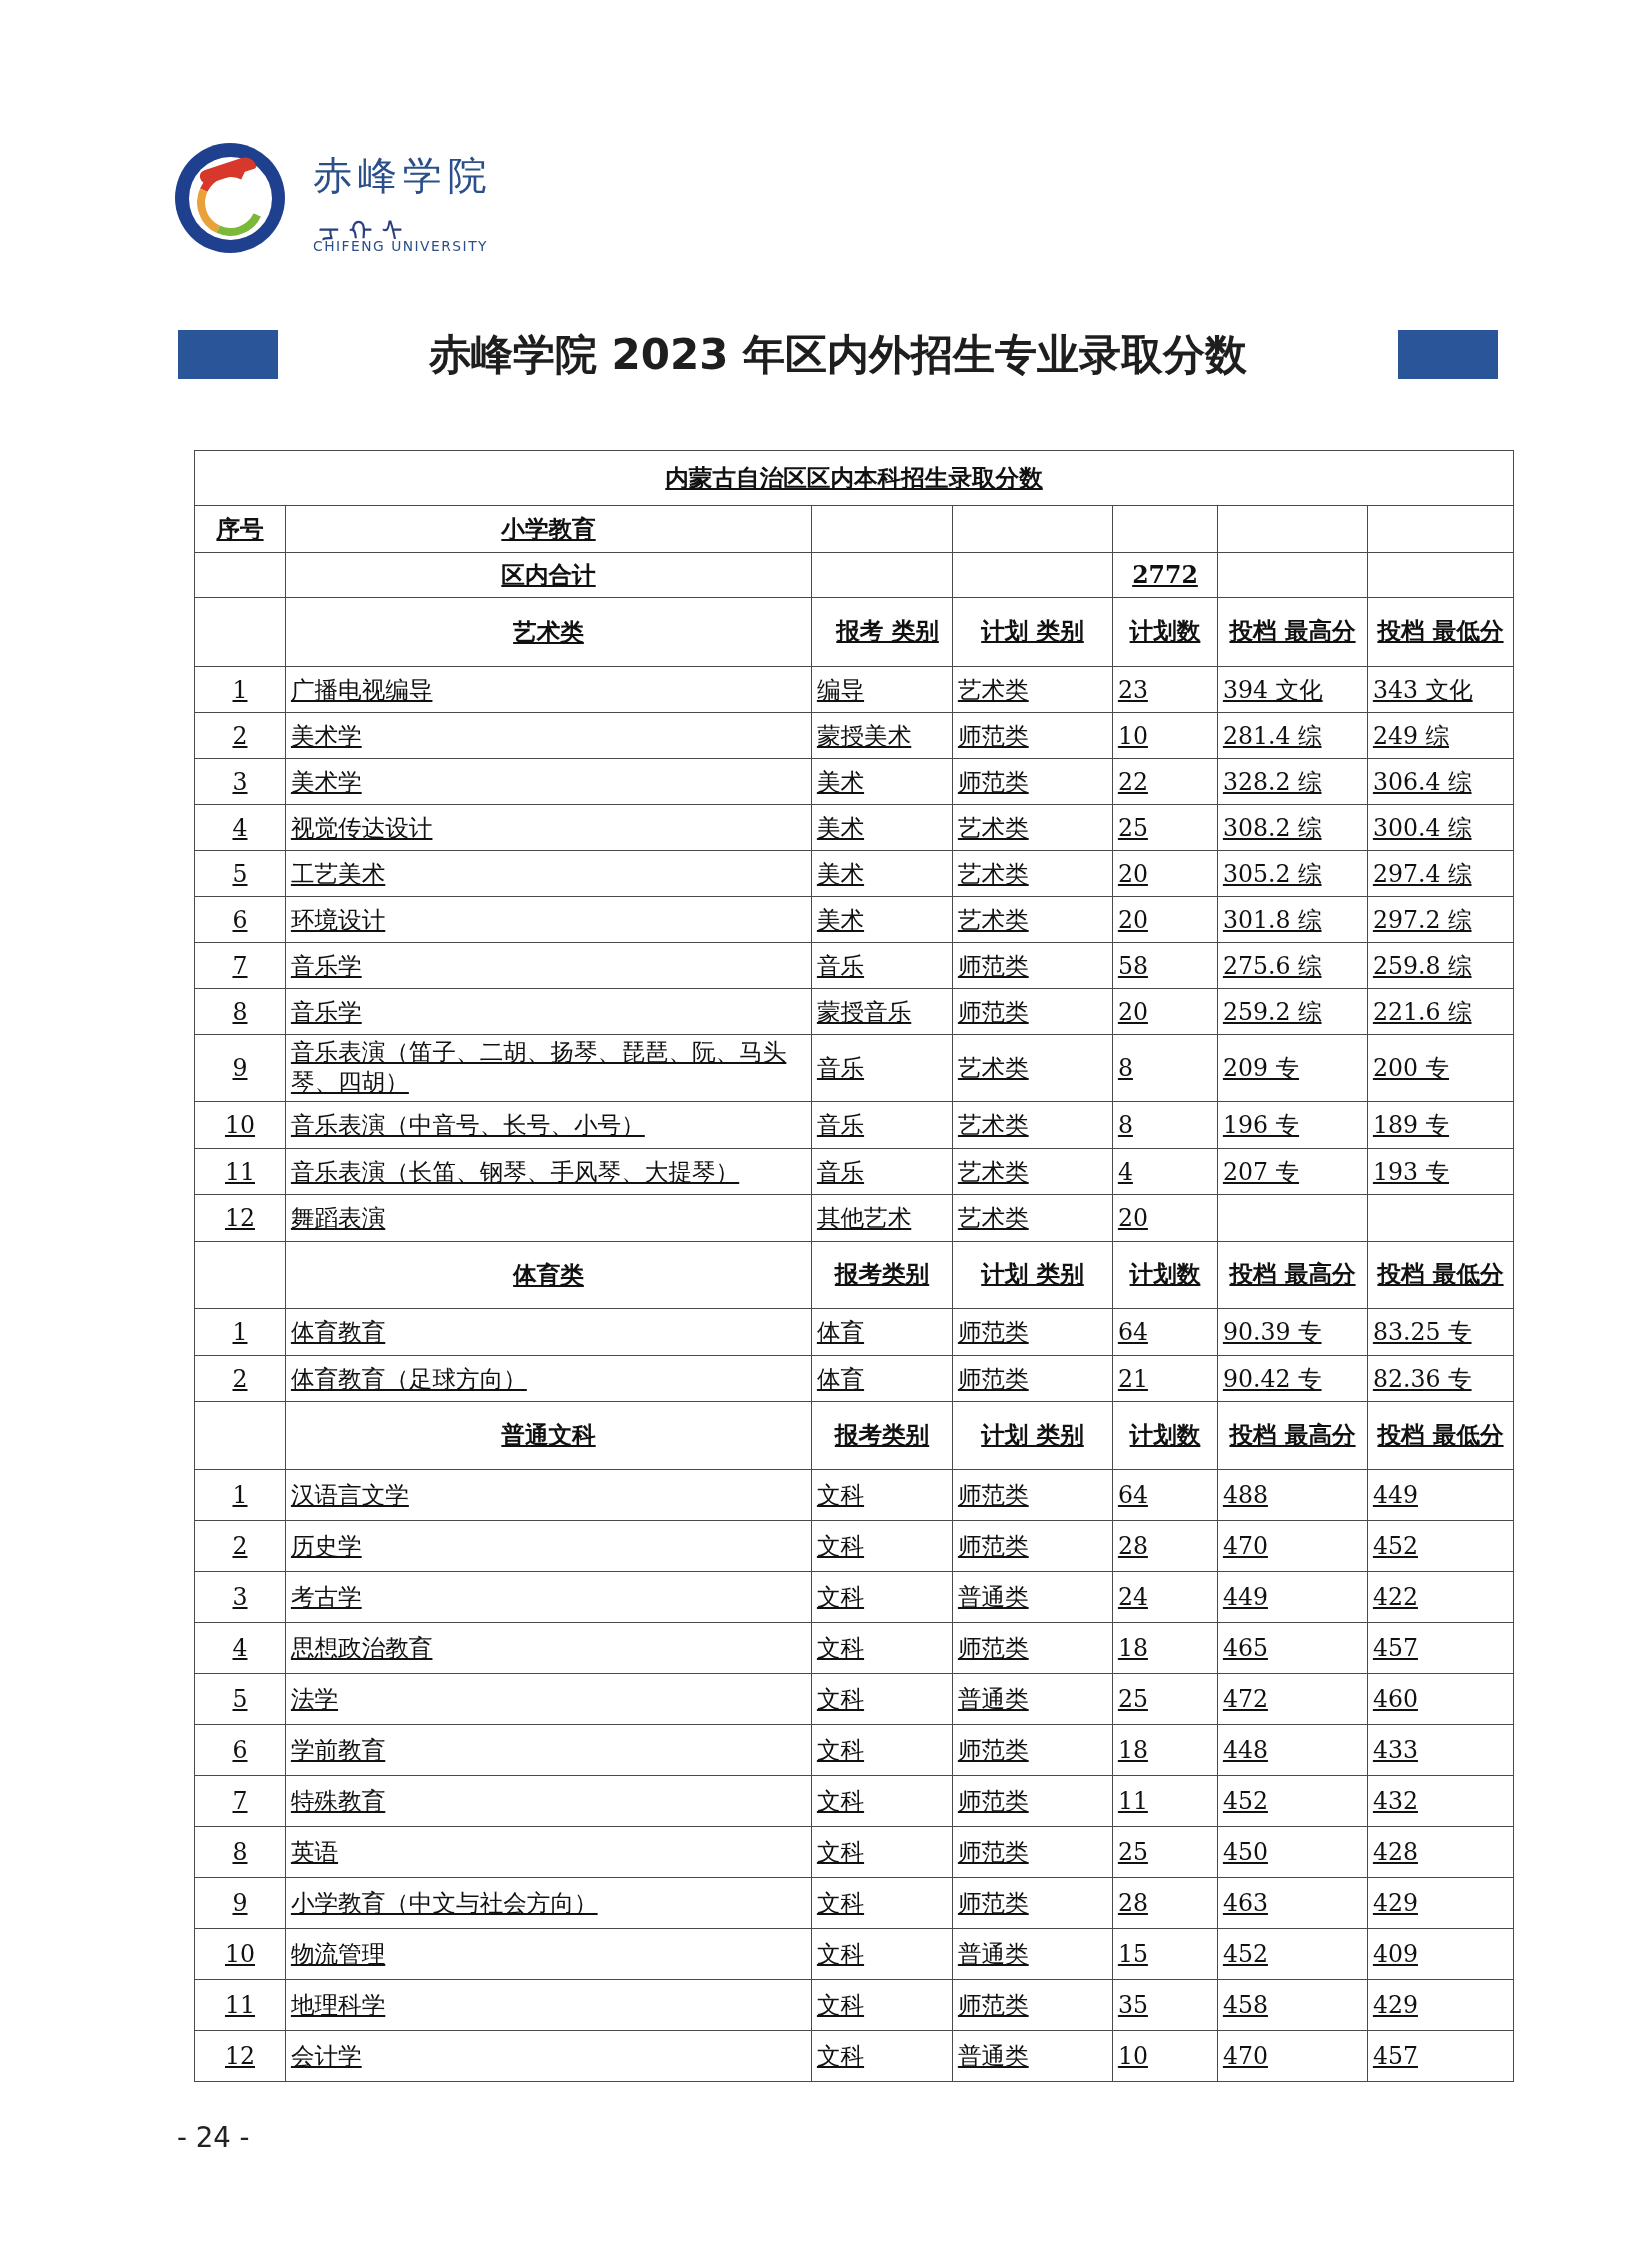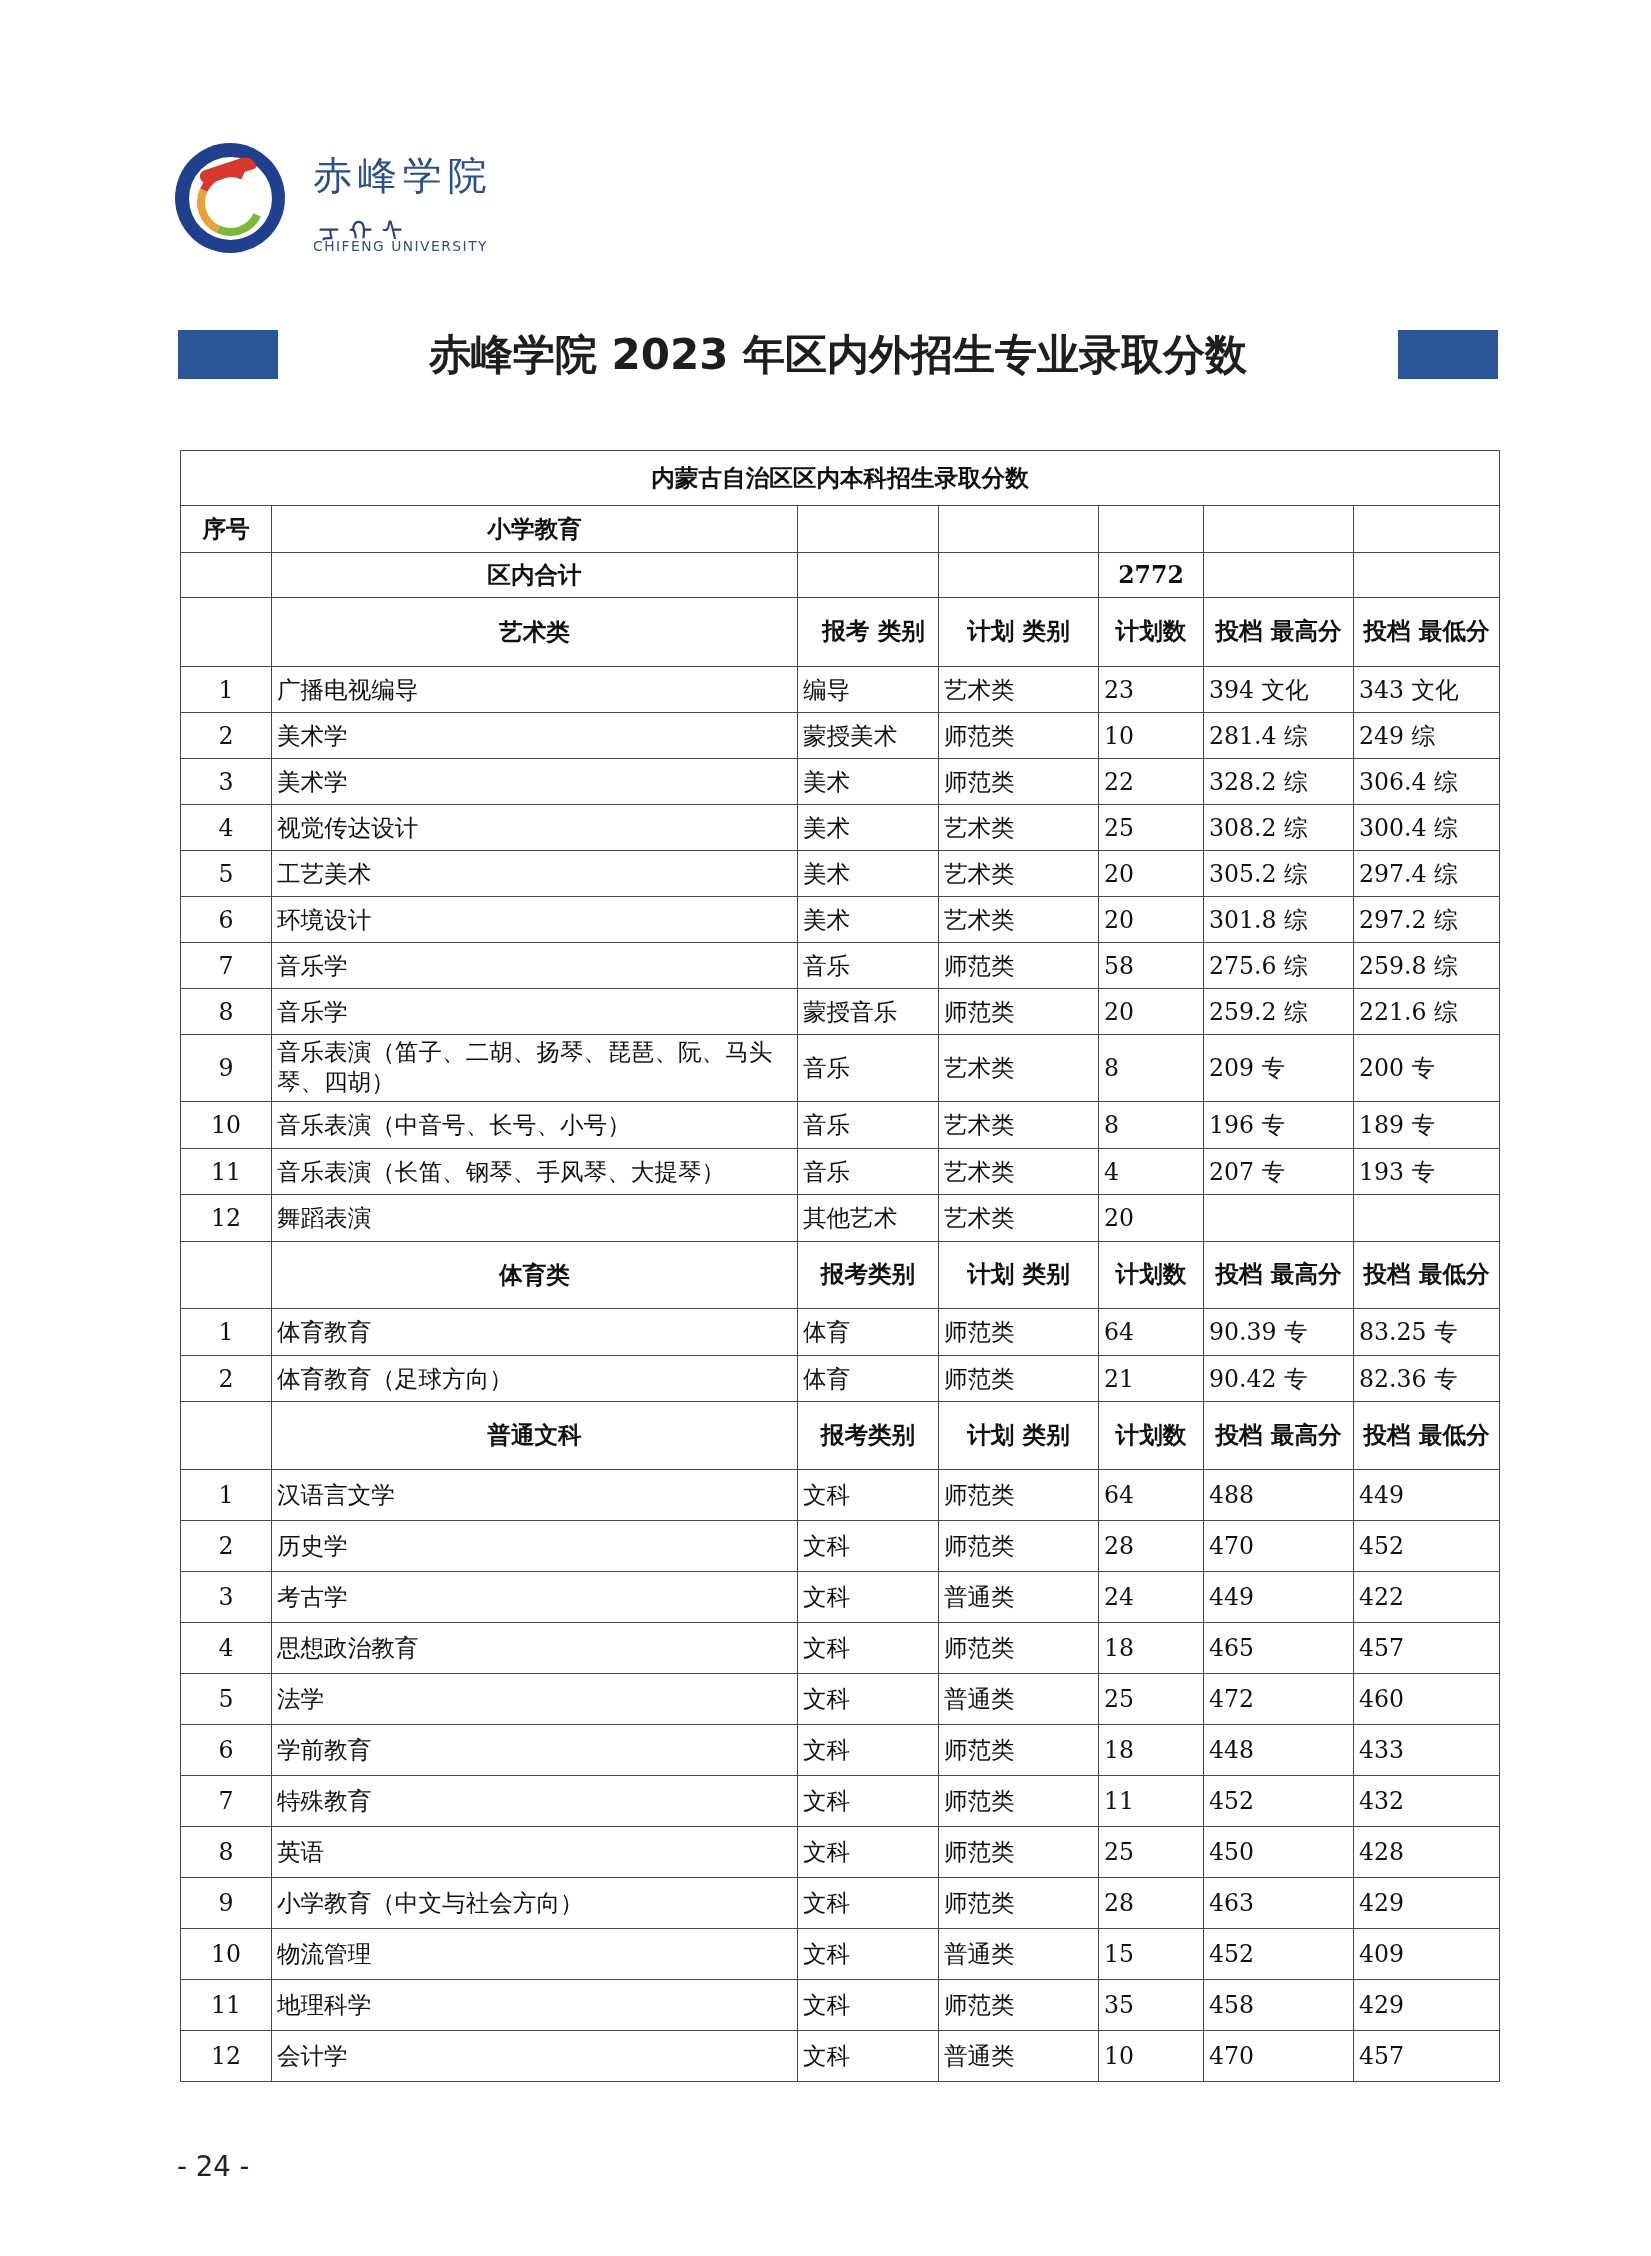--- a/index.html
+++ b/index.html
@@ -13,29 +13,29 @@
   .logo-flame { position:absolute; left:23.6px; top:19.7px; width:57px; height:13.8px; background:#d8372b; border-radius:9.9px 17.7px 3.9px 9.9px; transform:rotate(-18deg); }
   .logo-text-cn { position:absolute; left:138px; top:7.9px; font-family:"DejaVu Serif", serif; font-size:39px; letter-spacing:5.9px; color:#2a4f8a; }
   .logo-text-mn { position:absolute; left:143px; top:59px; font-size:28px; color:#2a3f80; letter-spacing:33px; font-family:"DejaVu Serif", serif; }
   .logo-text-en { position:absolute; left:138px; top:97px; font-family:"DejaVu Sans", sans-serif; font-size:13.8px; letter-spacing:1.5px; color:#2a4f8a; }
 
   .title-bar { position:absolute; left:178px; top:330px; width:1320px; height:49px; }
   .blue-block { position:absolute; top:0; width:100px; height:49px; background:#2a5599; }
   .blue-left { left:0; } .blue-right { right:0; }
   .page-title { position:absolute; left:100px; right:100px; top:0; height:49px; line-height:49px; text-align:center; font-family:"DejaVu Sans", sans-serif; font-size:42px; font-weight:bold; color:#1e1e1e; letter-spacing:0px; }
 
-  table.scores { position:absolute; left:180px; top:450px; width:1318px; border-collapse:collapse; table-layout:fixed; }
+  table.scores { position:absolute; left:194px; top:450px; width:1318px; border-collapse:collapse; table-layout:fixed;text-decoration:underline; }
   table.scores td { border:1.5px solid #4a4a4a; padding:0 4.9px; font-size:23.6px; vertical-align:middle; overflow:hidden; white-space:nowrap; }
   .c-seq { text-align:center; }
   .hdr { font-weight:bold; text-align:center; font-size:24.6px; line-height:30.5px; }
   .caption { font-weight:bold; font-size:31.5px; text-align:center; }
   .total-num { font-weight:bold; text-align:center; }
   .wrap { white-space:normal !important; line-height:29.6px; }
 
-  .page-num { position:absolute; left:177px; top:2121px; font-family:"DejaVu Sans", sans-serif; font-size:27.6px; color:#222;margin-top:29px; }
+  .page-num { position:absolute; left:177px; top:2121px; font-family:"DejaVu Sans", sans-serif; font-size:27.6px; color:#222; }
 </style>
 </head>
 <body>
 
 <div class="logo">
   <div class="logo-circle">
     <div class="logo-inner"></div>
     <div class="logo-ring"></div>
     <div class="logo-flame"></div>
   </div>

